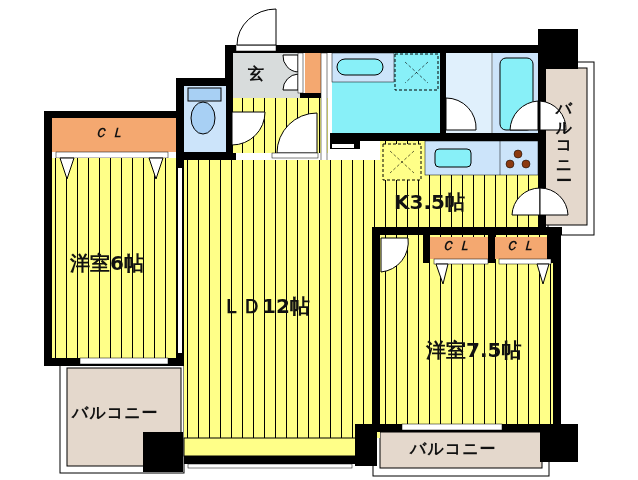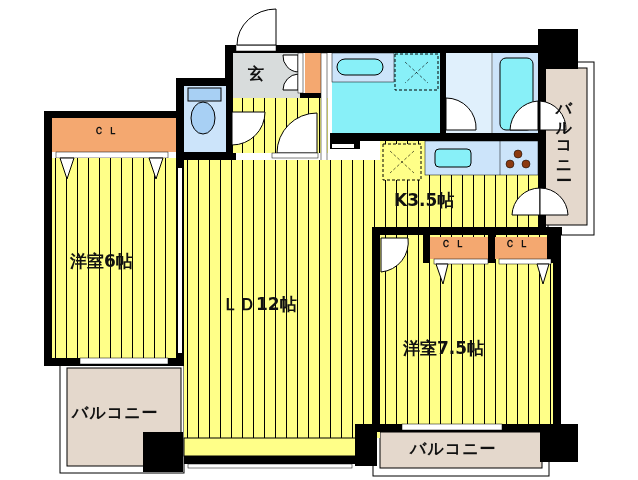--- a/index.html
+++ b/index.html
@@ -7,22 +7,22 @@
     #plan { position: absolute; left: 0; top: 0; width: 638px; height: 480px; }
     .lbl {
       position: absolute;
       font-family: "DejaVu Sans", sans-serif;
       font-weight: bold;
       color: #111111;
       white-space: nowrap;
       line-height: 1;
       letter-spacing: 0px;
     }
-    .room-lbl { font-size: 17px; text-align: center; }
-    .cl-lbl { font-size: 10px; letter-spacing: 4px; }
+    .room-lbl { font-size: 20px; text-align: center; }
+    .cl-lbl { font-size: 13px; font-style: italic; letter-spacing: 4px; }
     .bal-lbl { font-size: 16px; letter-spacing: 1px; }
     .vert-lbl { writing-mode: vertical-rl; font-size: 16px; letter-spacing: 2px; }
     .entry-lbl { font-size: 16px; }
   </style>
 </head>
 <body>
 
 <svg id="plan" viewBox="0 0 638 480" xmlns="http://www.w3.org/2000/svg">
   <defs>
     <pattern id="fl" x="0" y="0" width="11" height="10" patternUnits="userSpaceOnUse">
@@ -159,17 +159,17 @@
 
 <div class="lbl cl-lbl" style="left:94px; top:126px;">ＣＬ</div>
 <div class="lbl cl-lbl" style="left:441px; top:239px;">ＣＬ</div>
 <div class="lbl cl-lbl" style="left:505px; top:239px;">ＣＬ</div>
 
 <div class="lbl entry-lbl" style="left:248px; top:66px;">玄</div>
 
 <div class="lbl room-lbl" style="left:70px; top:253px;">洋室6帖</div>
 <div class="lbl room-lbl" style="left:222px; top:296px;">ＬＤ12帖</div>
 <div class="lbl room-lbl" style="left:394px; top:192px;">K3.5帖</div>
-<div class="lbl room-lbl" style="left:403px; top:340px;">洋室7.5帖</div>
+<div class="lbl room-lbl" style="left:426px; top:340px;">洋室7.5帖</div>
 
 <div class="lbl bal-lbl" style="left:72px; top:405px;">バルコニー</div>
 <div class="lbl bal-lbl" style="left:410px; top:441px;">バルコニー</div>
 <div class="lbl vert-lbl" style="left:556px; top:90px;">バルコニー</div>
 
 </body></html>

